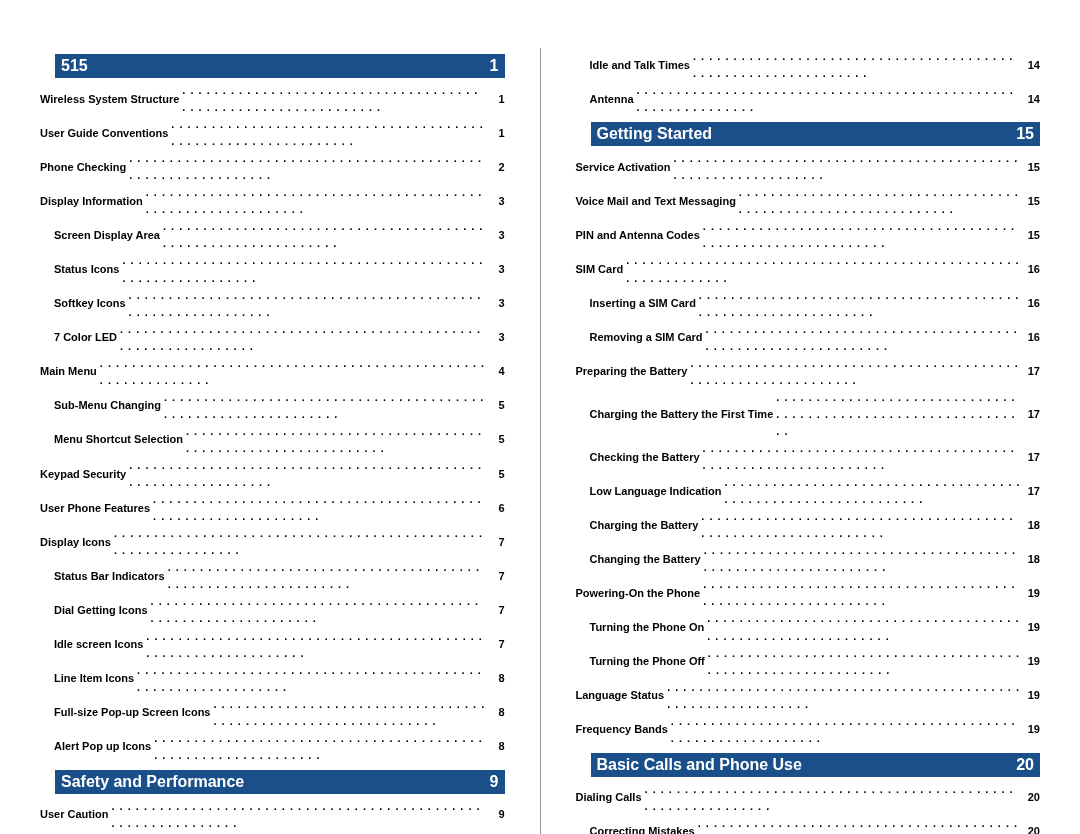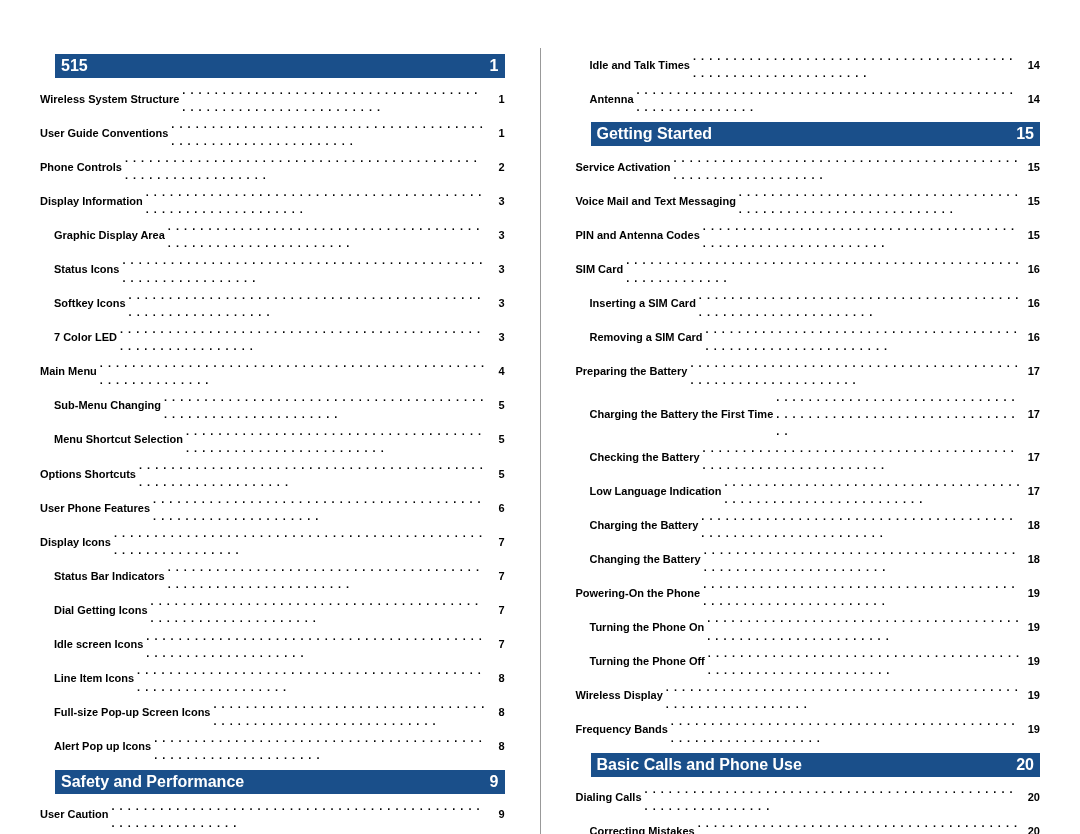--- a/index.html
+++ b/index.html
@@ -88,31 +88,31 @@
         <span class="toc-label">Wireless System Structure</span>
         <span class="toc-dots"> . . . . . . . . . . . . . . . . . . . . . . . . . . . . . . . . . . . . . . . . . . . . . . . . . . . . . . . . . . . . . . </span>
         <span class="toc-page">1</span>
       </div>
       <div class="toc-item">
         <span class="toc-label">User Guide Conventions</span>
         <span class="toc-dots"> . . . . . . . . . . . . . . . . . . . . . . . . . . . . . . . . . . . . . . . . . . . . . . . . . . . . . . . . . . . . . . </span>
         <span class="toc-page">1</span>
       </div>
       <div class="toc-item">
-        <span class="toc-label">Phone Controls</span>
+        <span class="toc-label">Phone Checking</span>
         <span class="toc-dots"> . . . . . . . . . . . . . . . . . . . . . . . . . . . . . . . . . . . . . . . . . . . . . . . . . . . . . . . . . . . . . . </span>
         <span class="toc-page">2</span>
       </div>
       <div class="toc-item">
         <span class="toc-label">Display Information</span>
         <span class="toc-dots"> . . . . . . . . . . . . . . . . . . . . . . . . . . . . . . . . . . . . . . . . . . . . . . . . . . . . . . . . . . . . . . </span>
         <span class="toc-page">3</span>
       </div>
       <div class="toc-item indent1">
-        <span class="toc-label">Graphic Display Area</span>
+        <span class="toc-label">Screen Display Area</span>
         <span class="toc-dots"> . . . . . . . . . . . . . . . . . . . . . . . . . . . . . . . . . . . . . . . . . . . . . . . . . . . . . . . . . . . . . . </span>
         <span class="toc-page">3</span>
       </div>
       <div class="toc-item indent1">
         <span class="toc-label">Status Icons</span>
         <span class="toc-dots"> . . . . . . . . . . . . . . . . . . . . . . . . . . . . . . . . . . . . . . . . . . . . . . . . . . . . . . . . . . . . . . </span>
         <span class="toc-page">3</span>
       </div>
       <div class="toc-item indent1">
         <span class="toc-label">Softkey Icons</span>
@@ -133,21 +133,21 @@
         <span class="toc-label">Sub-Menu Changing</span>
         <span class="toc-dots"> . . . . . . . . . . . . . . . . . . . . . . . . . . . . . . . . . . . . . . . . . . . . . . . . . . . . . . . . . . . . . . </span>
         <span class="toc-page">5</span>
       </div>
       <div class="toc-item indent1">
         <span class="toc-label">Menu Shortcut Selection</span>
         <span class="toc-dots"> . . . . . . . . . . . . . . . . . . . . . . . . . . . . . . . . . . . . . . . . . . . . . . . . . . . . . . . . . . . . . . </span>
         <span class="toc-page">5</span>
       </div>
       <div class="toc-item">
-        <span class="toc-label">Options Shortcuts</span>
+        <span class="toc-label">Keypad Security</span>
         <span class="toc-dots"> . . . . . . . . . . . . . . . . . . . . . . . . . . . . . . . . . . . . . . . . . . . . . . . . . . . . . . . . . . . . . . </span>
         <span class="toc-page">5</span>
       </div>
       <div class="toc-item">
         <span class="toc-label">User Phone Features</span>
         <span class="toc-dots"> . . . . . . . . . . . . . . . . . . . . . . . . . . . . . . . . . . . . . . . . . . . . . . . . . . . . . . . . . . . . . . </span>
         <span class="toc-page">6</span>
       </div>
       <div class="toc-item">
         <span class="toc-label">Display Icons</span>
@@ -286,21 +286,21 @@
         <span class="toc-label">Turning the Phone On</span>
         <span class="toc-dots"> . . . . . . . . . . . . . . . . . . . . . . . . . . . . . . . . . . . . . . . . . . . . . . . . . . . . . . . . . . . . . . </span>
         <span class="toc-page">19</span>
       </div>
       <div class="toc-item indent1">
         <span class="toc-label">Turning the Phone Off</span>
         <span class="toc-dots"> . . . . . . . . . . . . . . . . . . . . . . . . . . . . . . . . . . . . . . . . . . . . . . . . . . . . . . . . . . . . . . </span>
         <span class="toc-page">19</span>
       </div>
       <div class="toc-item">
-        <span class="toc-label">Wireless Display</span>
+        <span class="toc-label">Language Status</span>
         <span class="toc-dots"> . . . . . . . . . . . . . . . . . . . . . . . . . . . . . . . . . . . . . . . . . . . . . . . . . . . . . . . . . . . . . . </span>
         <span class="toc-page">19</span>
       </div>
       <div class="toc-item">
         <span class="toc-label">Frequency Bands</span>
         <span class="toc-dots"> . . . . . . . . . . . . . . . . . . . . . . . . . . . . . . . . . . . . . . . . . . . . . . . . . . . . . . . . . . . . . . </span>
         <span class="toc-page">19</span>
       </div>
       <div class="section-header">
         <span>Basic Calls and Phone Use</span>

